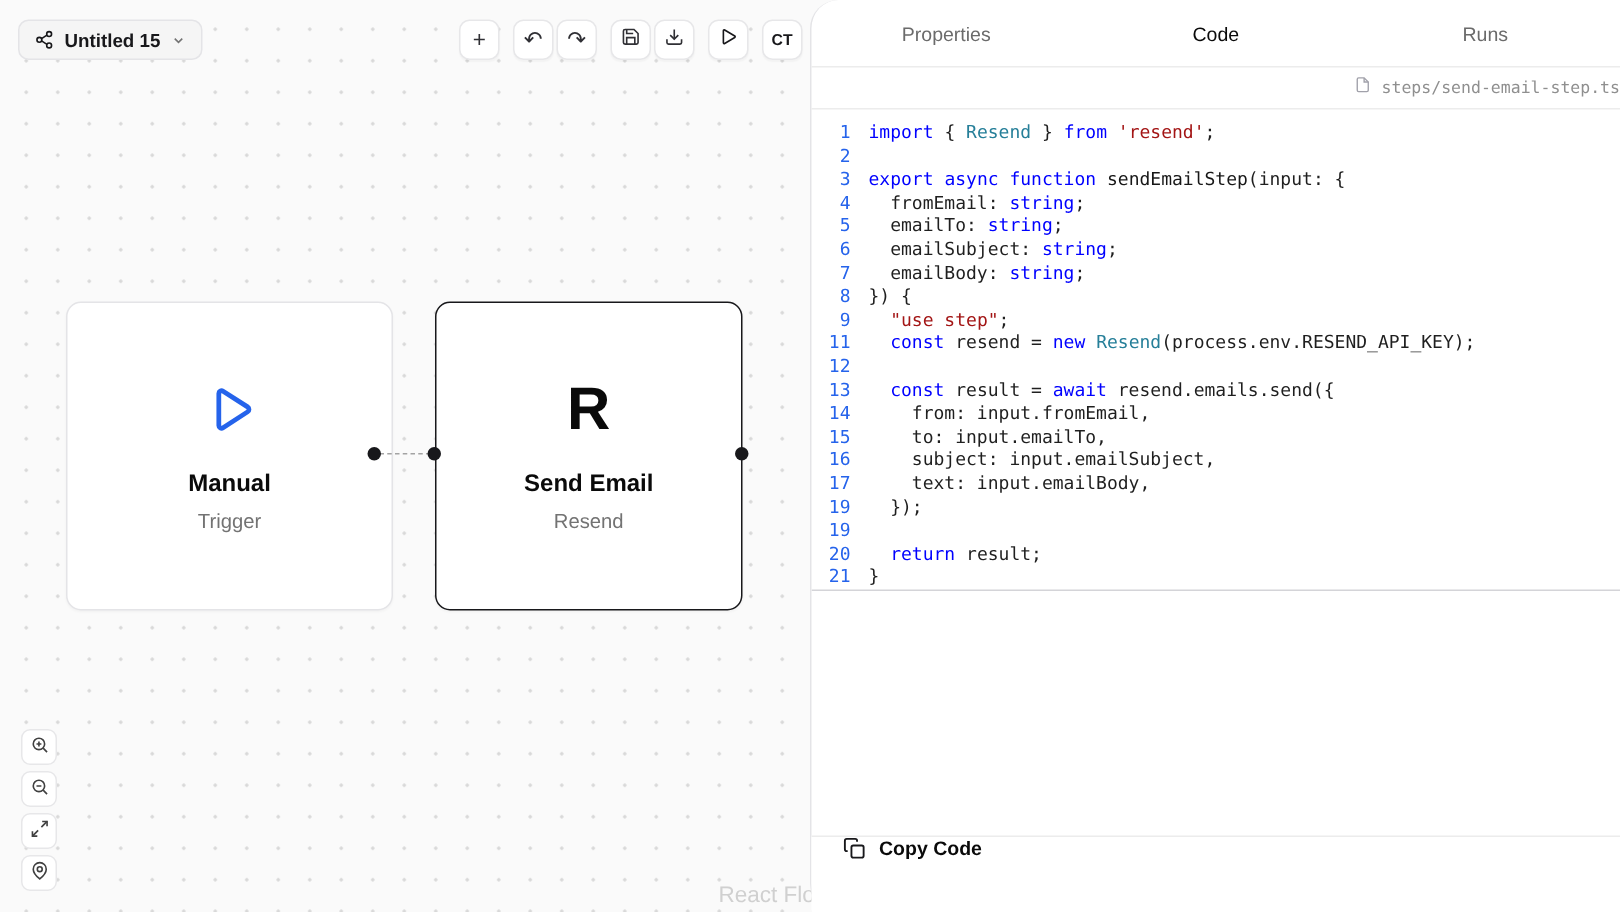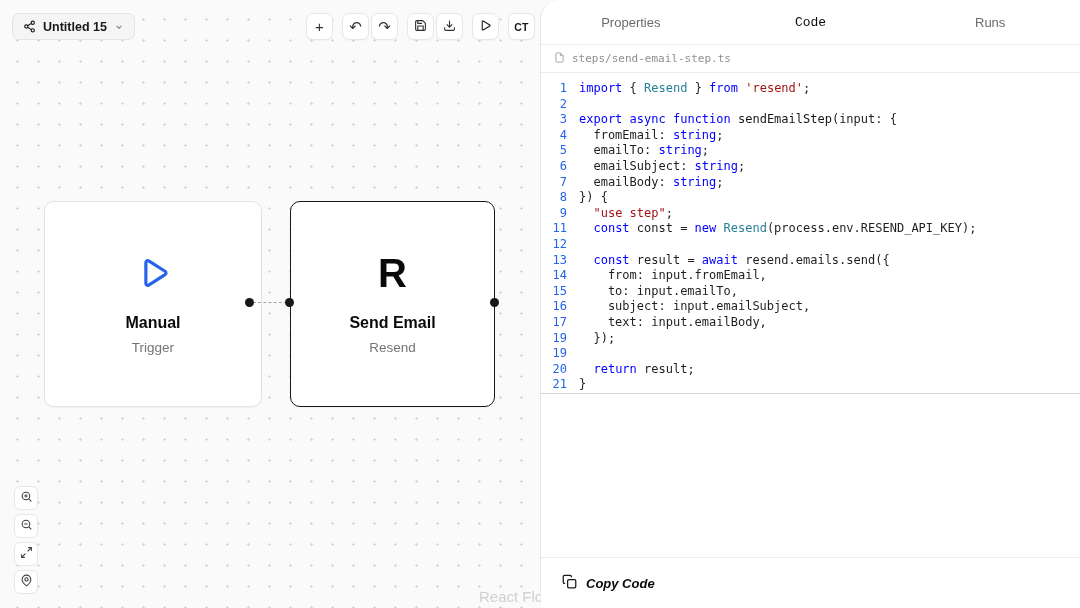--- a/index.html
+++ b/index.html
@@ -38,40 +38,40 @@
   .controls{position:absolute;left:14px;top:486px;display:flex;flex-direction:column;gap:4px;}
   .ctl-btn{width:24px;height:24px;box-sizing:border-box;background:#fff;border:1px solid #e7e7e9;border-radius:6px;
     display:flex;align-items:center;justify-content:center;cursor:pointer;padding:0;}
 
   .attribution{position:absolute;right:6px;bottom:3px;font-size:15px;color:#d0d0d0;cursor:pointer;}
 
   
   .panel{position:absolute;left:540px;top:0;width:540px;height:608px;box-sizing:border-box;background:#fff;border-left:1px solid #e4e4e7;border-radius:19px;}
   .tabs{display:flex;height:44px;border-bottom:1px solid #ececec;align-items:center;}
   .tab{flex:1;text-align:center;font-size:13px;color:#6b6b6b;cursor:pointer;}
-  .tab.active{color:#0a0a0a;font-weight:500;font-family:Liberation Mono, monospace;}
-
-  .filebar{height:28px;box-sizing:border-box;display:flex;align-items:center;gap:7px;padding-left:13px;border-bottom:1px solid #ececec;}
+  .tab.active{color:#0a0a0a;font-weight:500;}
+
+  .filebar{height:28px;box-sizing:border-box;display:flex;align-items:center;gap:7px;padding-left:13px;border-bottom:1px solid #ececec;justify-content:flex-end;}
   .filepath{font-family:"DejaVu Sans Mono",monospace;font-size:11px;color:#8f8f8f;}
 
   .code{position:absolute;top:72px;bottom:51px;left:0;right:0;overflow:hidden;padding-top:9px;
     font-family:"DejaVu Sans Mono",monospace;font-size:12px;line-height:15.6px;}
   .code-line{display:flex;white-space:pre;min-height:15.6px;}
   .code-line.active{border-bottom:1px solid #d4d4d8;}
   .ln{flex:0 0 26px;width:26px;text-align:right;color:#2563eb;margin-right:12px;}
   .lc{color:#1f1f1f;}
   .tk-k{color:#0000ff;}
   .tk-t{color:#0000ff;}
   .tk-c{color:#267f99;}
   .tk-s{color:#a31515;}
   .tk-f{color:#171717;}
   .tk-p{color:#1f1f1f;}
 
   .copybar{position:absolute;left:0;right:0;bottom:0;height:51px;box-sizing:border-box;border-top:1px solid #ececec;
-    display:flex;align-items:center;gap:9px;padding-left:21px;background:#fff;cursor:pointer;font-style:italic;}
+    display:flex;gap:9px;padding-left:21px;background:#fff;cursor:pointer;}
   .copy-label{font-size:13px;font-weight:600;color:#0a0a0a;}
 </style>
 </head>
 <body>
 
 <div class="app">
 
   <div class="canvas">
 
     <div class="wf-btn">
@@ -230,21 +230,21 @@
       <div>
           <div class="code-line"><span class="ln">1</span><span class="lc"><span class="tk-k">import</span><span class="tk-p"> { </span><span class="tk-c">Resend</span><span class="tk-p"> } </span><span class="tk-k">from</span><span class="tk-p"> </span><span class="tk-s">'resend'</span><span class="tk-p">;</span></span></div>
           <div class="code-line"><span class="ln">2</span><span class="lc"></span></div>
           <div class="code-line"><span class="ln">3</span><span class="lc"><span class="tk-k">export</span><span class="tk-p"> </span><span class="tk-k">async</span><span class="tk-p"> </span><span class="tk-k">function</span><span class="tk-p"> </span><span class="tk-f">sendEmailStep</span><span class="tk-p">(input: {</span></span></div>
           <div class="code-line"><span class="ln">4</span><span class="lc"><span class="tk-p">  fromEmail: </span><span class="tk-t">string</span><span class="tk-p">;</span></span></div>
           <div class="code-line"><span class="ln">5</span><span class="lc"><span class="tk-p">  emailTo: </span><span class="tk-t">string</span><span class="tk-p">;</span></span></div>
           <div class="code-line"><span class="ln">6</span><span class="lc"><span class="tk-p">  emailSubject: </span><span class="tk-t">string</span><span class="tk-p">;</span></span></div>
           <div class="code-line"><span class="ln">7</span><span class="lc"><span class="tk-p">  emailBody: </span><span class="tk-t">string</span><span class="tk-p">;</span></span></div>
           <div class="code-line"><span class="ln">8</span><span class="lc"><span class="tk-p">}) {</span></span></div>
           <div class="code-line"><span class="ln">9</span><span class="lc"><span class="tk-p">  </span><span class="tk-s">"use step"</span><span class="tk-p">;</span></span></div>
-          <div class="code-line"><span class="ln">11</span><span class="lc"><span class="tk-p">  </span><span class="tk-k">const</span><span class="tk-p"> const = </span><span class="tk-k">new</span><span class="tk-p"> </span><span class="tk-c">Resend</span><span class="tk-p">(process.env.RESEND_API_KEY);</span></span></div>
+          <div class="code-line"><span class="ln">11</span><span class="lc"><span class="tk-p">  </span><span class="tk-k">const</span><span class="tk-p"> resend = </span><span class="tk-k">new</span><span class="tk-p"> </span><span class="tk-c">Resend</span><span class="tk-p">(process.env.RESEND_API_KEY);</span></span></div>
           <div class="code-line"><span class="ln">12</span><span class="lc"></span></div>
           <div class="code-line"><span class="ln">13</span><span class="lc"><span class="tk-p">  </span><span class="tk-k">const</span><span class="tk-p"> result = </span><span class="tk-k">await</span><span class="tk-p"> resend.emails.send({</span></span></div>
           <div class="code-line"><span class="ln">14</span><span class="lc"><span class="tk-p">    from: input.fromEmail,</span></span></div>
           <div class="code-line"><span class="ln">15</span><span class="lc"><span class="tk-p">    to: input.emailTo,</span></span></div>
           <div class="code-line"><span class="ln">16</span><span class="lc"><span class="tk-p">    subject: input.emailSubject,</span></span></div>
           <div class="code-line"><span class="ln">17</span><span class="lc"><span class="tk-p">    text: input.emailBody,</span></span></div>
           <div class="code-line"><span class="ln">19</span><span class="lc"><span class="tk-p">  });</span></span></div>
           <div class="code-line"><span class="ln">19</span><span class="lc"></span></div>
           <div class="code-line"><span class="ln">20</span><span class="lc"><span class="tk-p">  </span><span class="tk-k">return</span><span class="tk-p"> result;</span></span></div>
           <div class="code-line active"><span class="ln">21</span><span class="lc"><span class="tk-p">}</span></span></div>

